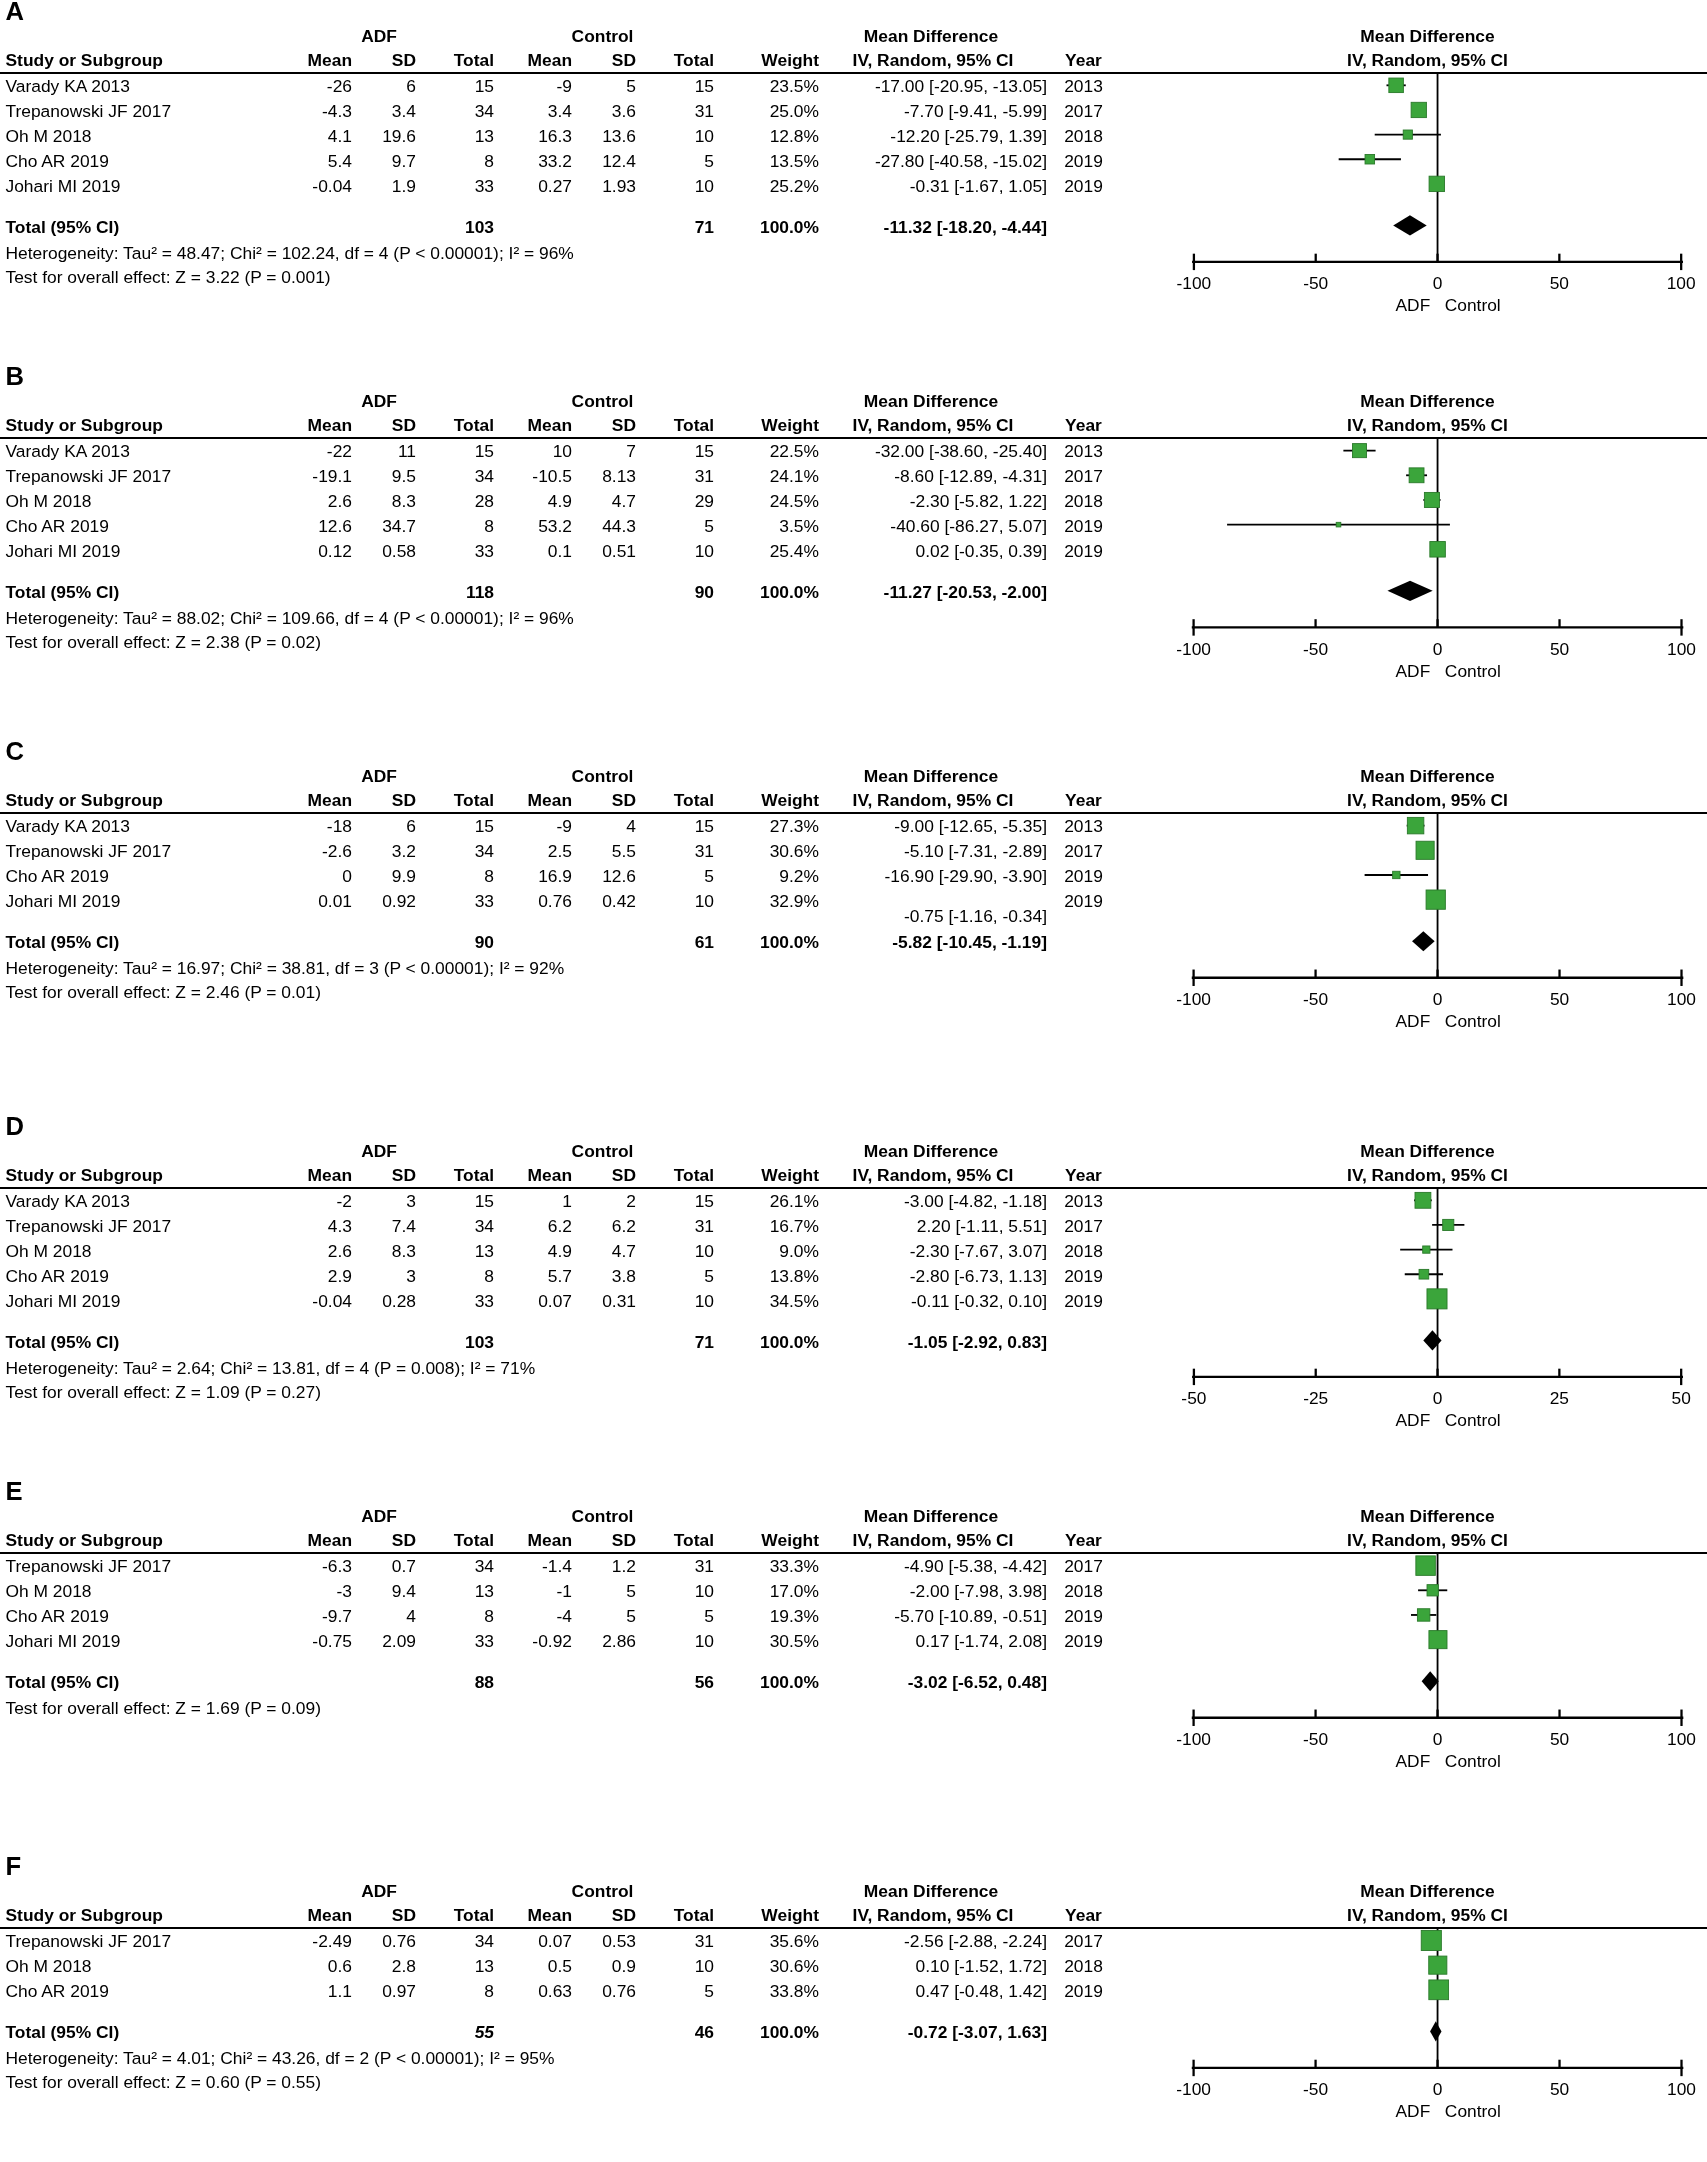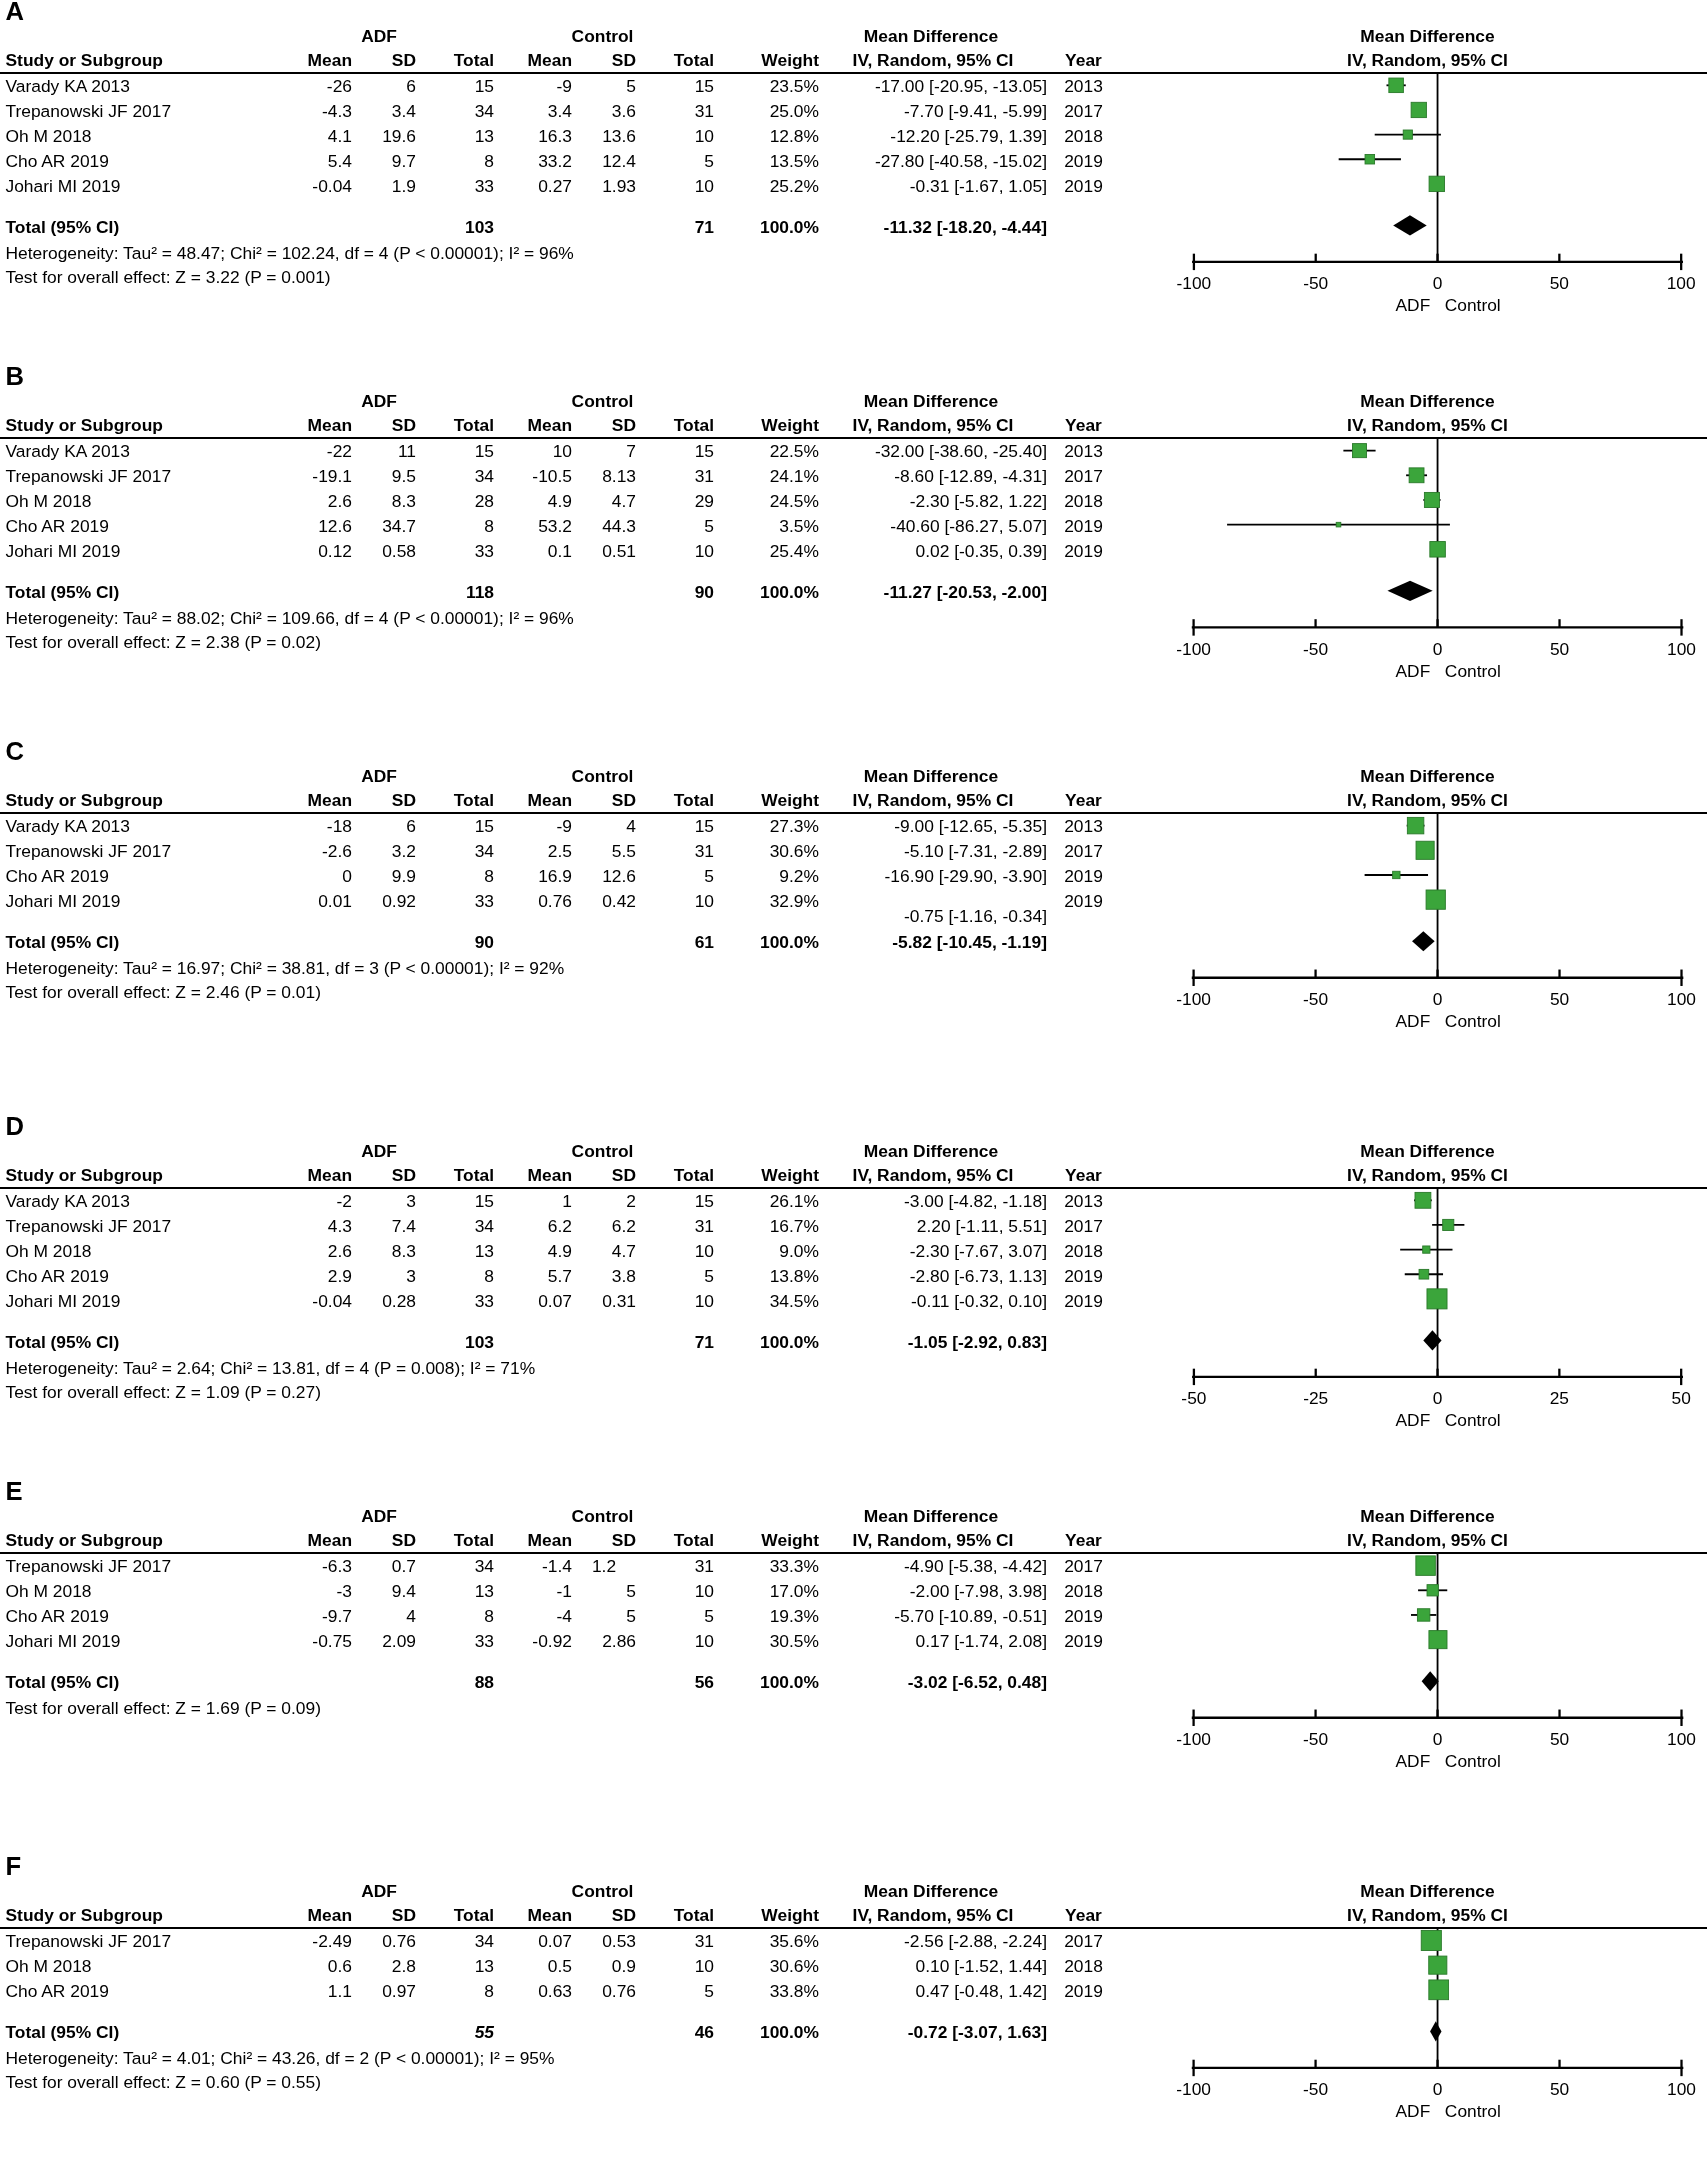--- a/index.html
+++ b/index.html
@@ -551,21 +551,21 @@
           <div class="cell bold ac" style="width: 228px;">IV, Random, 95% CI</div>
           <div class="cell bold ac" style="width: 73px;">Year</div>
         </div>
         <div class="header-line"></div>
         <div class="row study-row">
           <div class="cell al" style="width: 265px;">Trepanowski JF 2017</div>
           <div class="cell ar" style="width: 87px;">-6.3</div>
           <div class="cell ar" style="width: 64px;">0.7</div>
           <div class="cell ar" style="width: 78px;">34</div>
           <div class="cell ar" style="width: 78px;">-1.4</div>
-          <div class="cell ar" style="width: 64px; text-align: center;">1.2</div>
+          <div class="cell ar" style="width: 64px;">1.2</div>
           <div class="cell ar" style="width: 78px;">31</div>
           <div class="cell ar" style="width: 105px;">33.3%</div>
           <div class="cell ar" style="width: 228px;">-4.90 [-5.38, -4.42]</div>
           <div class="cell ac" style="width: 73px;">2017</div>
         </div>
         <div class="row study-row">
           <div class="cell al" style="width: 265px;">Oh M 2018</div>
           <div class="cell ar" style="width: 87px;">-3</div>
           <div class="cell ar" style="width: 64px;">9.4</div>
           <div class="cell ar" style="width: 78px;">13</div>
@@ -679,21 +679,21 @@
         </div>
         <div class="row study-row">
           <div class="cell al" style="width: 265px;">Oh M 2018</div>
           <div class="cell ar" style="width: 87px;">0.6</div>
           <div class="cell ar" style="width: 64px;">2.8</div>
           <div class="cell ar" style="width: 78px;">13</div>
           <div class="cell ar" style="width: 78px;">0.5</div>
           <div class="cell ar" style="width: 64px;">0.9</div>
           <div class="cell ar" style="width: 78px;">10</div>
           <div class="cell ar" style="width: 105px;">30.6%</div>
-          <div class="cell ar" style="width: 228px;">0.10 [-1.52, 1.44]</div>
+          <div class="cell ar" style="width: 228px;">0.10 [-1.52, 1.72]</div>
           <div class="cell ac" style="width: 73px;">2018</div>
         </div>
         <div class="row study-row">
           <div class="cell al" style="width: 265px;">Cho AR 2019</div>
           <div class="cell ar" style="width: 87px;">1.1</div>
           <div class="cell ar" style="width: 64px;">0.97</div>
           <div class="cell ar" style="width: 78px;">8</div>
           <div class="cell ar" style="width: 78px;">0.63</div>
           <div class="cell ar" style="width: 64px;">0.76</div>
           <div class="cell ar" style="width: 78px;">5</div>

